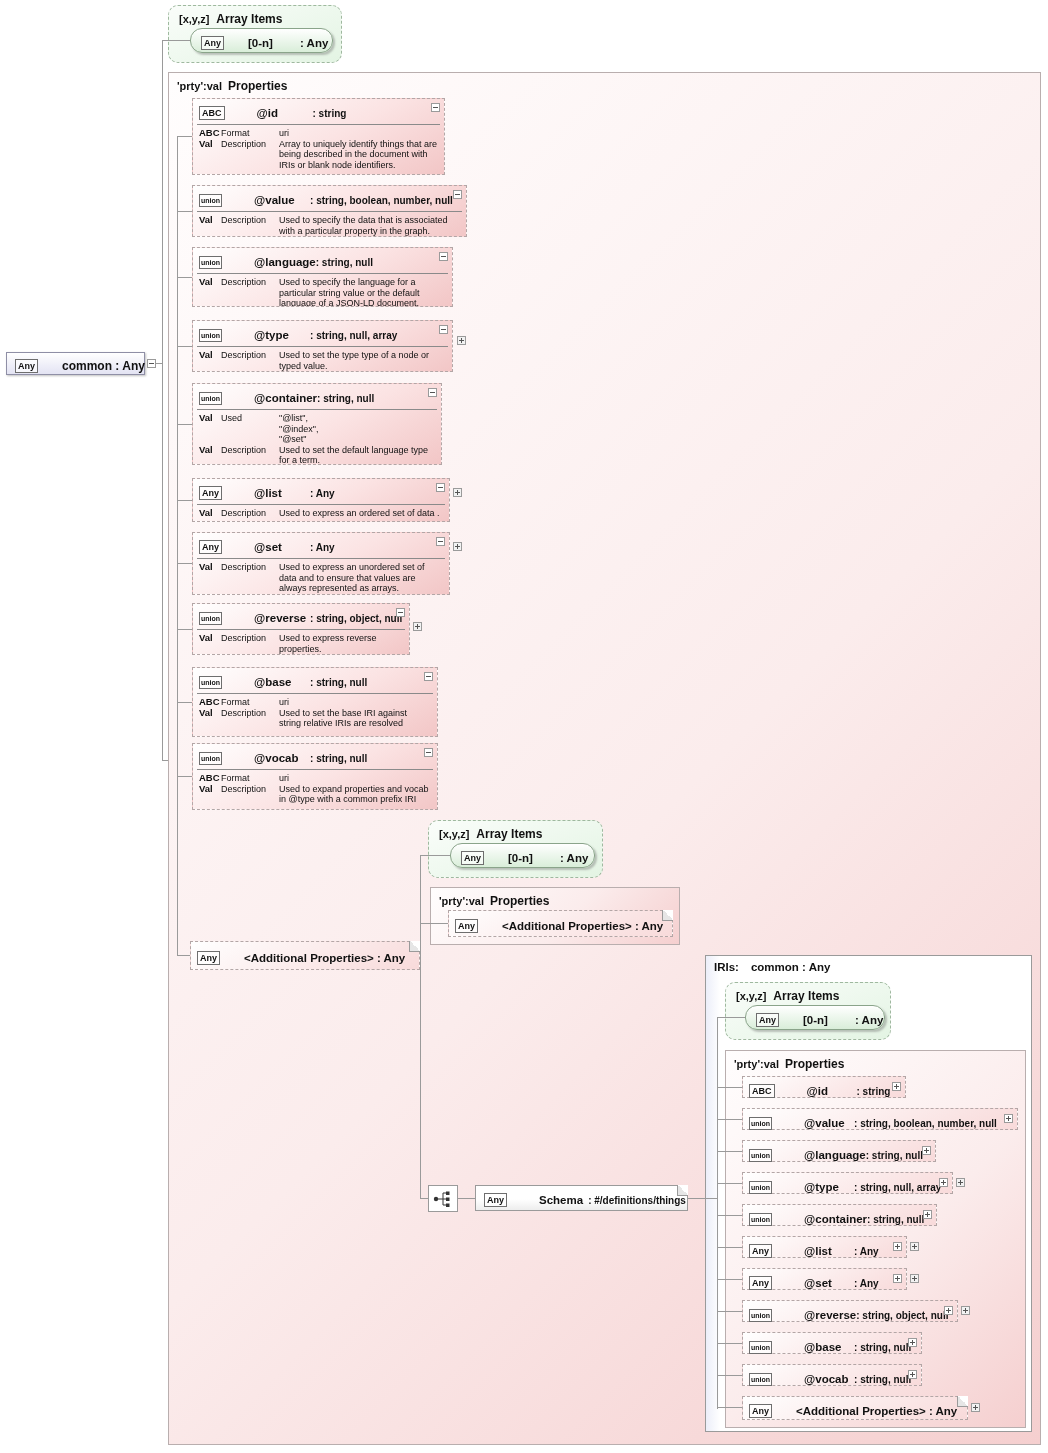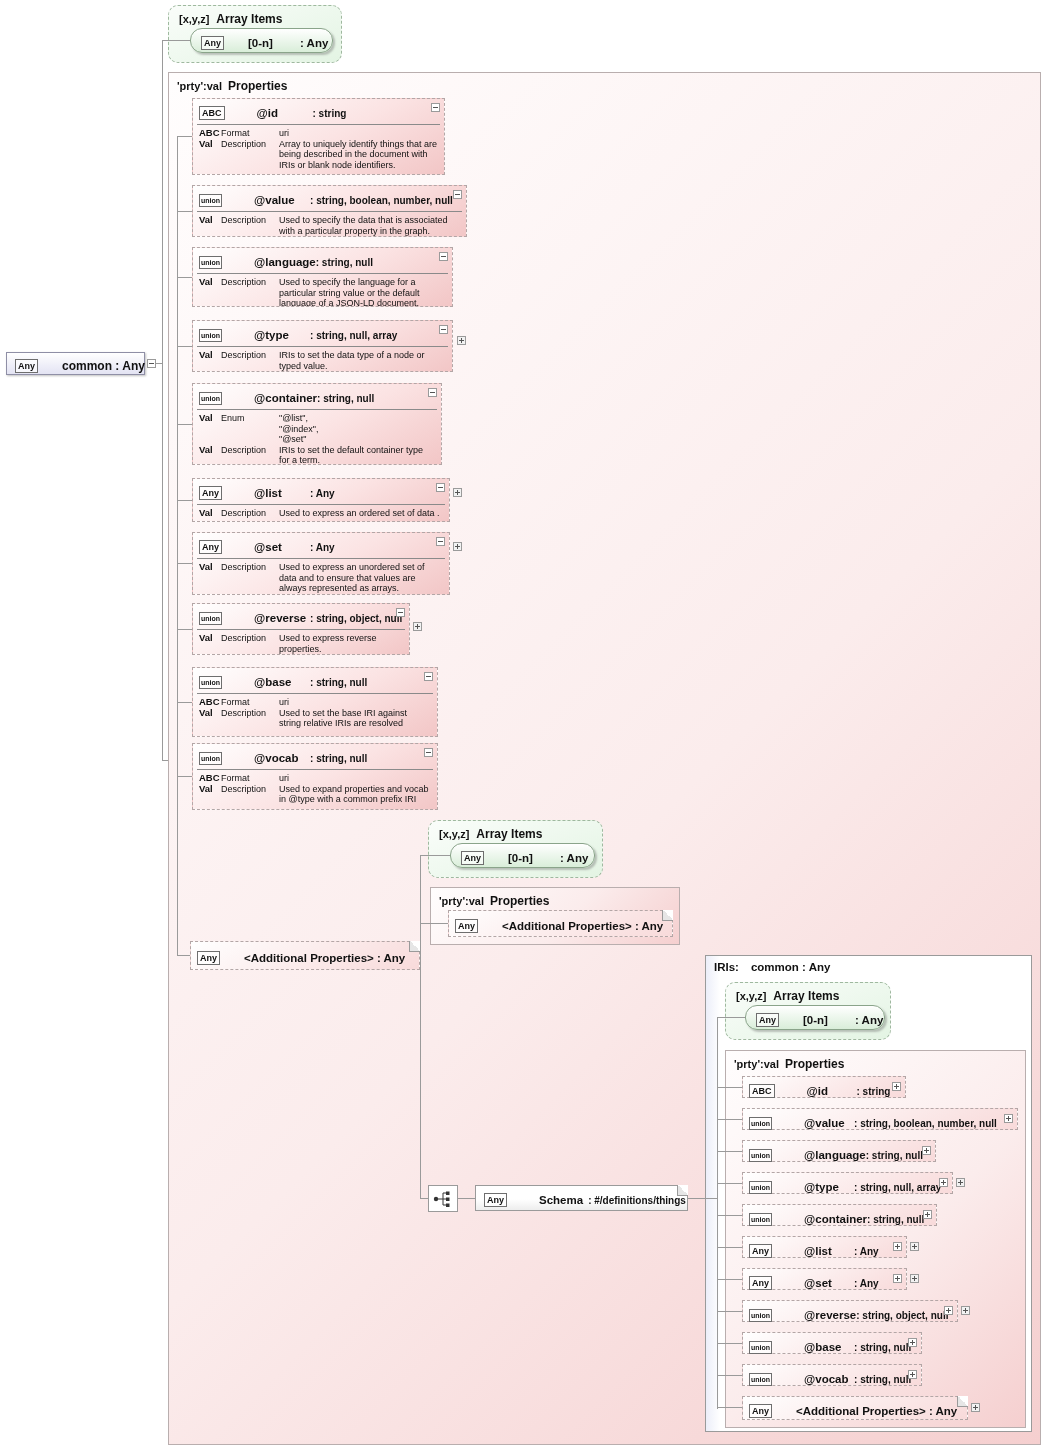--- a/index.html
+++ b/index.html
@@ -216,41 +216,41 @@
     </div>
   </div>
 
   <div class="prop" style="left:192px;top:320px;width:261px;height:52px">
     <div class="prop-header"><span class="badge union">union</span><span class="prop-name">@type</span><span class="prop-type">: string, null, array</span></div>
     <div class="btn corner"></div>
     <div class="prop-details">
       <div class="drow">
           <span class="rb">Val</span>
           <span class="rl">Description</span>
-          <span class="rv">IRIs to set the data type of a node or typed value.</span>
+          <span class="rv">Used to set the type type of a node or typed value.</span>
         </div>
     </div>
   </div>
   <div class="btn plus ext" style="left:457px;top:336px"></div>
 
   <div class="prop" style="left:192px;top:383px;width:250px;height:82px">
     <div class="prop-header"><span class="badge union">union</span><span class="prop-name">@container</span><span class="prop-type">: string, null</span></div>
     <div class="btn corner"></div>
     <div class="prop-details">
       <div class="drow">
           <span class="rb">Val</span>
-          <span class="rl">Enum</span>
+          <span class="rl">Used</span>
           <span class="rv">"@list",
 "@index",
 "@set"</span>
         </div>
       <div class="drow">
           <span class="rb">Val</span>
           <span class="rl">Description</span>
-          <span class="rv">IRIs to set the default container type for a term.</span>
+          <span class="rv">Used to set the default language type for a term.</span>
         </div>
     </div>
   </div>
 
   <div class="prop" style="left:192px;top:478px;width:258px;height:44px">
     <div class="prop-header"><span class="badge">Any</span><span class="prop-name">@list</span><span class="prop-type">: Any</span></div>
     <div class="btn corner"></div>
     <div class="prop-details">
       <div class="drow">
           <span class="rb">Val</span>

